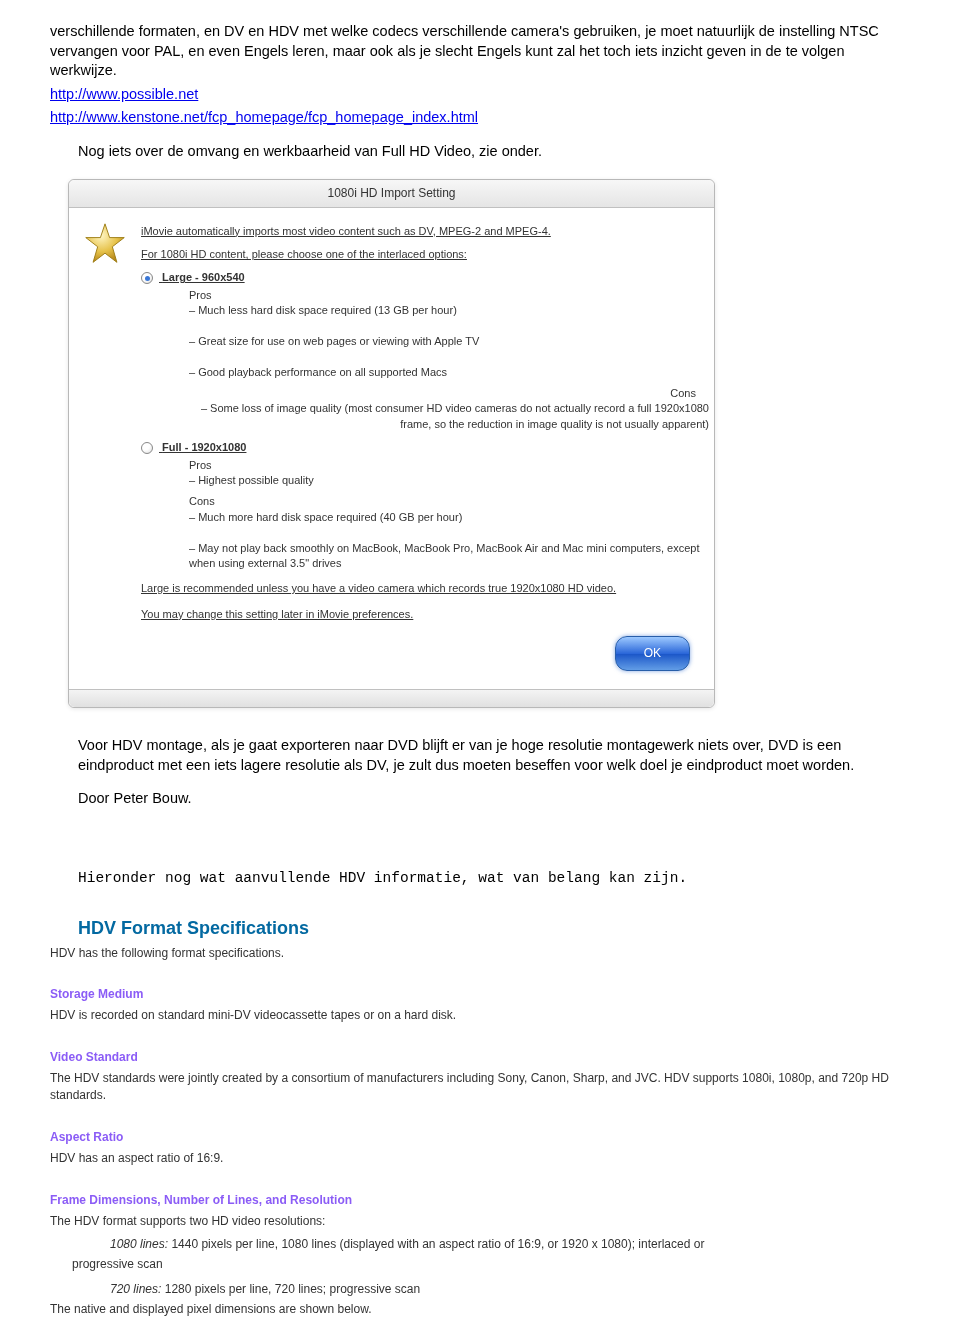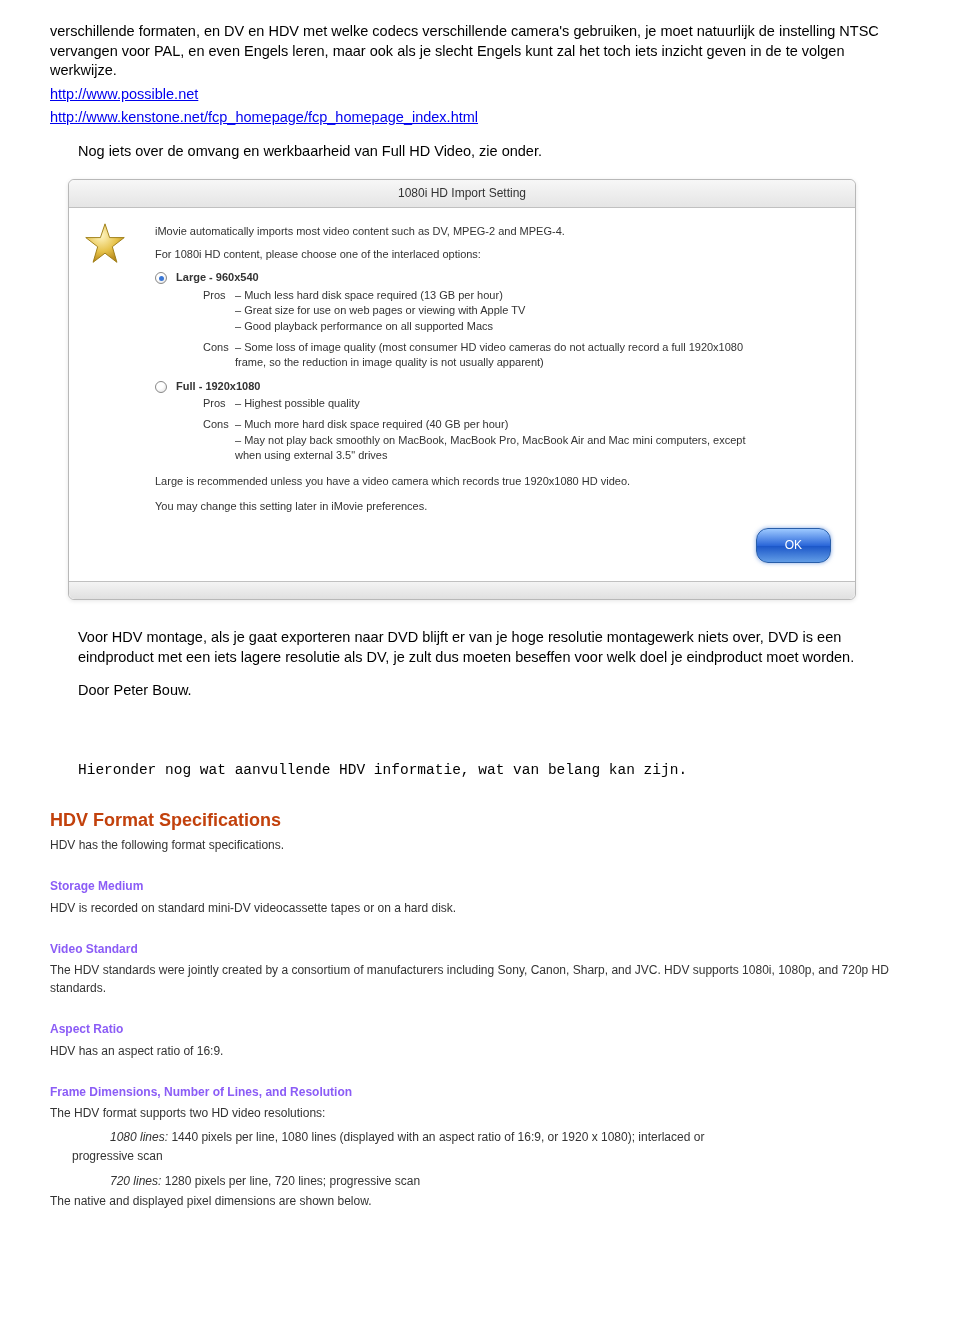--- a/index.html
+++ b/index.html
@@ -12,21 +12,21 @@
     font-size: 14.5px;
     line-height: 1.35;
   }
   p { margin-bottom: 4px; }
   a { color: #0000ee; text-decoration: underline; }
   .indented { margin-left: 28px; margin-top: 14px; margin-bottom: 14px; }
   
   
   .dialog-wrap {
     margin: 18px auto 28px 18px;
-    width: 788px;
+    width: 647px;
     border: 1px solid #b8b8b8;
     border-radius: 6px;
     background: #fff;
     box-shadow: 0 1px 4px rgba(0,0,0,0.1);
     font-family: "Lucida Grande", Arial, sans-serif;
     color: #333;
   }
   .dialog-title {
     text-align: center;
     font-size: 12px;
@@ -40,22 +40,23 @@
     padding: 16px 18px 18px 18px;
     font-size: 11px;
     position: relative;
   }
   .star {
     position: absolute;
     top: 14px; left: 14px;
     width: 44px; height: 44px;
   }
   .main-col {
-    margin-left: 68px;
+    margin-left: 54px;
     line-height: 1.4;
+    text-decoration: underline;
   }
   .main-col p.lead { margin-bottom: 8px; }
   .opt-group { margin: 8px 0 6px 0; }
   .radio-circle {
     display: inline-block;
     width: 12px; height: 12px;
     border: 1px solid #888;
     border-radius: 50%;
     vertical-align: middle;
     margin-right: 6px;
@@ -96,24 +97,25 @@
   .dialog-strip {
     height: 18px;
     border-top: 1px solid #c0c0c0;
     background: linear-gradient(#f4f4f4, #e0e0e0);
     border-bottom-left-radius: 6px;
     border-bottom-right-radius: 6px;
   }
 
   
   .spec-h {
-    color: #c2410c;
+    color: #0369a1;
     font-size: 18px;
     margin-top: 28px;
     margin-bottom: 4px;
+    margin-left: 28px;
   }
   .spec-body {
     font-family: Verdana, Arial, sans-serif;
     font-size: 12px;
     color: #333;
     line-height: 1.45;
   }
   .spec-item-title {
     font-weight: bold;
     margin-top: 24px;
@@ -151,21 +153,21 @@
       <p class="lead">iMovie automatically imports most video content such as DV, MPEG-2 and MPEG-4.</p>
       <p class="lead">For 1080i HD content, please choose one of the interlaced options:</p>
 
       <div class="opt-group">
         <span class="radio-circle selected"></span>
         <span class="opt-title">Large - 960x540</span>
         <div class="pros-cons">
           <div><span class="lbl">Pros</span><span class="txt">– Much less hard disk space required (13 GB per hour)</span></div>
           <div><span class="lbl"></span><span class="txt">– Great size for use on web pages or viewing with Apple TV</span></div>
           <div><span class="lbl"></span><span class="txt">– Good playback performance on all supported Macs</span></div>
-          <div style="margin-top:6px;"><span class="lbl">Cons</span><span class="txt">– Some loss of image quality (most consumer HD video cameras do not actually record a full 1920x1080 frame, so the reduction in image quality is not usually apparent)</span></div>
+          <div style="margin-top:6px;text-align:right;"><span class="lbl">Cons</span><span class="txt">– Some loss of image quality (most consumer HD video cameras do not actually record a full 1920x1080 frame, so the reduction in image quality is not usually apparent)</span></div>
         </div>
       </div>
 
       <div class="opt-group">
         <span class="radio-circle"></span>
         <span class="opt-title">Full - 1920x1080</span>
         <div class="pros-cons">
           <div><span class="lbl">Pros</span><span class="txt">– Highest possible quality</span></div>
           <div style="margin-top:6px;"><span class="lbl">Cons</span><span class="txt">– Much more hard disk space required (40 GB per hour)</span></div>
           <div><span class="lbl"></span><span class="txt">– May not play back smoothly on MacBook, MacBook Pro, MacBook Air and Mac mini computers, except when using external 3.5" drives</span></div>

